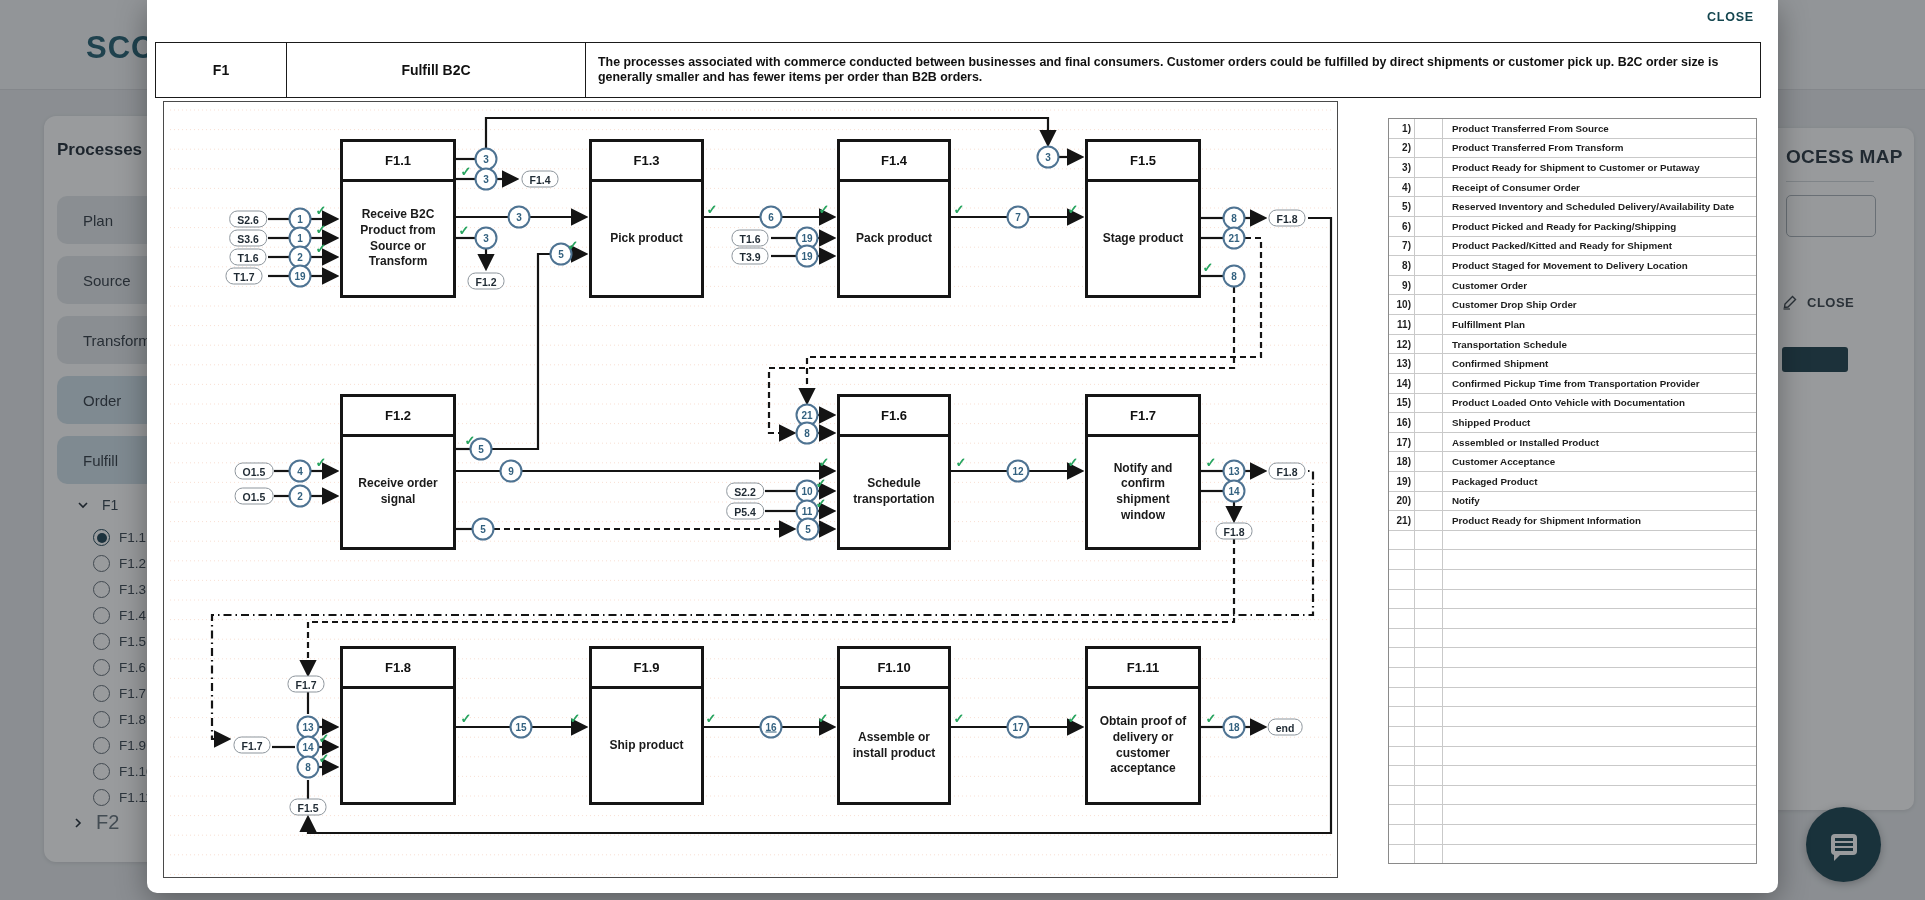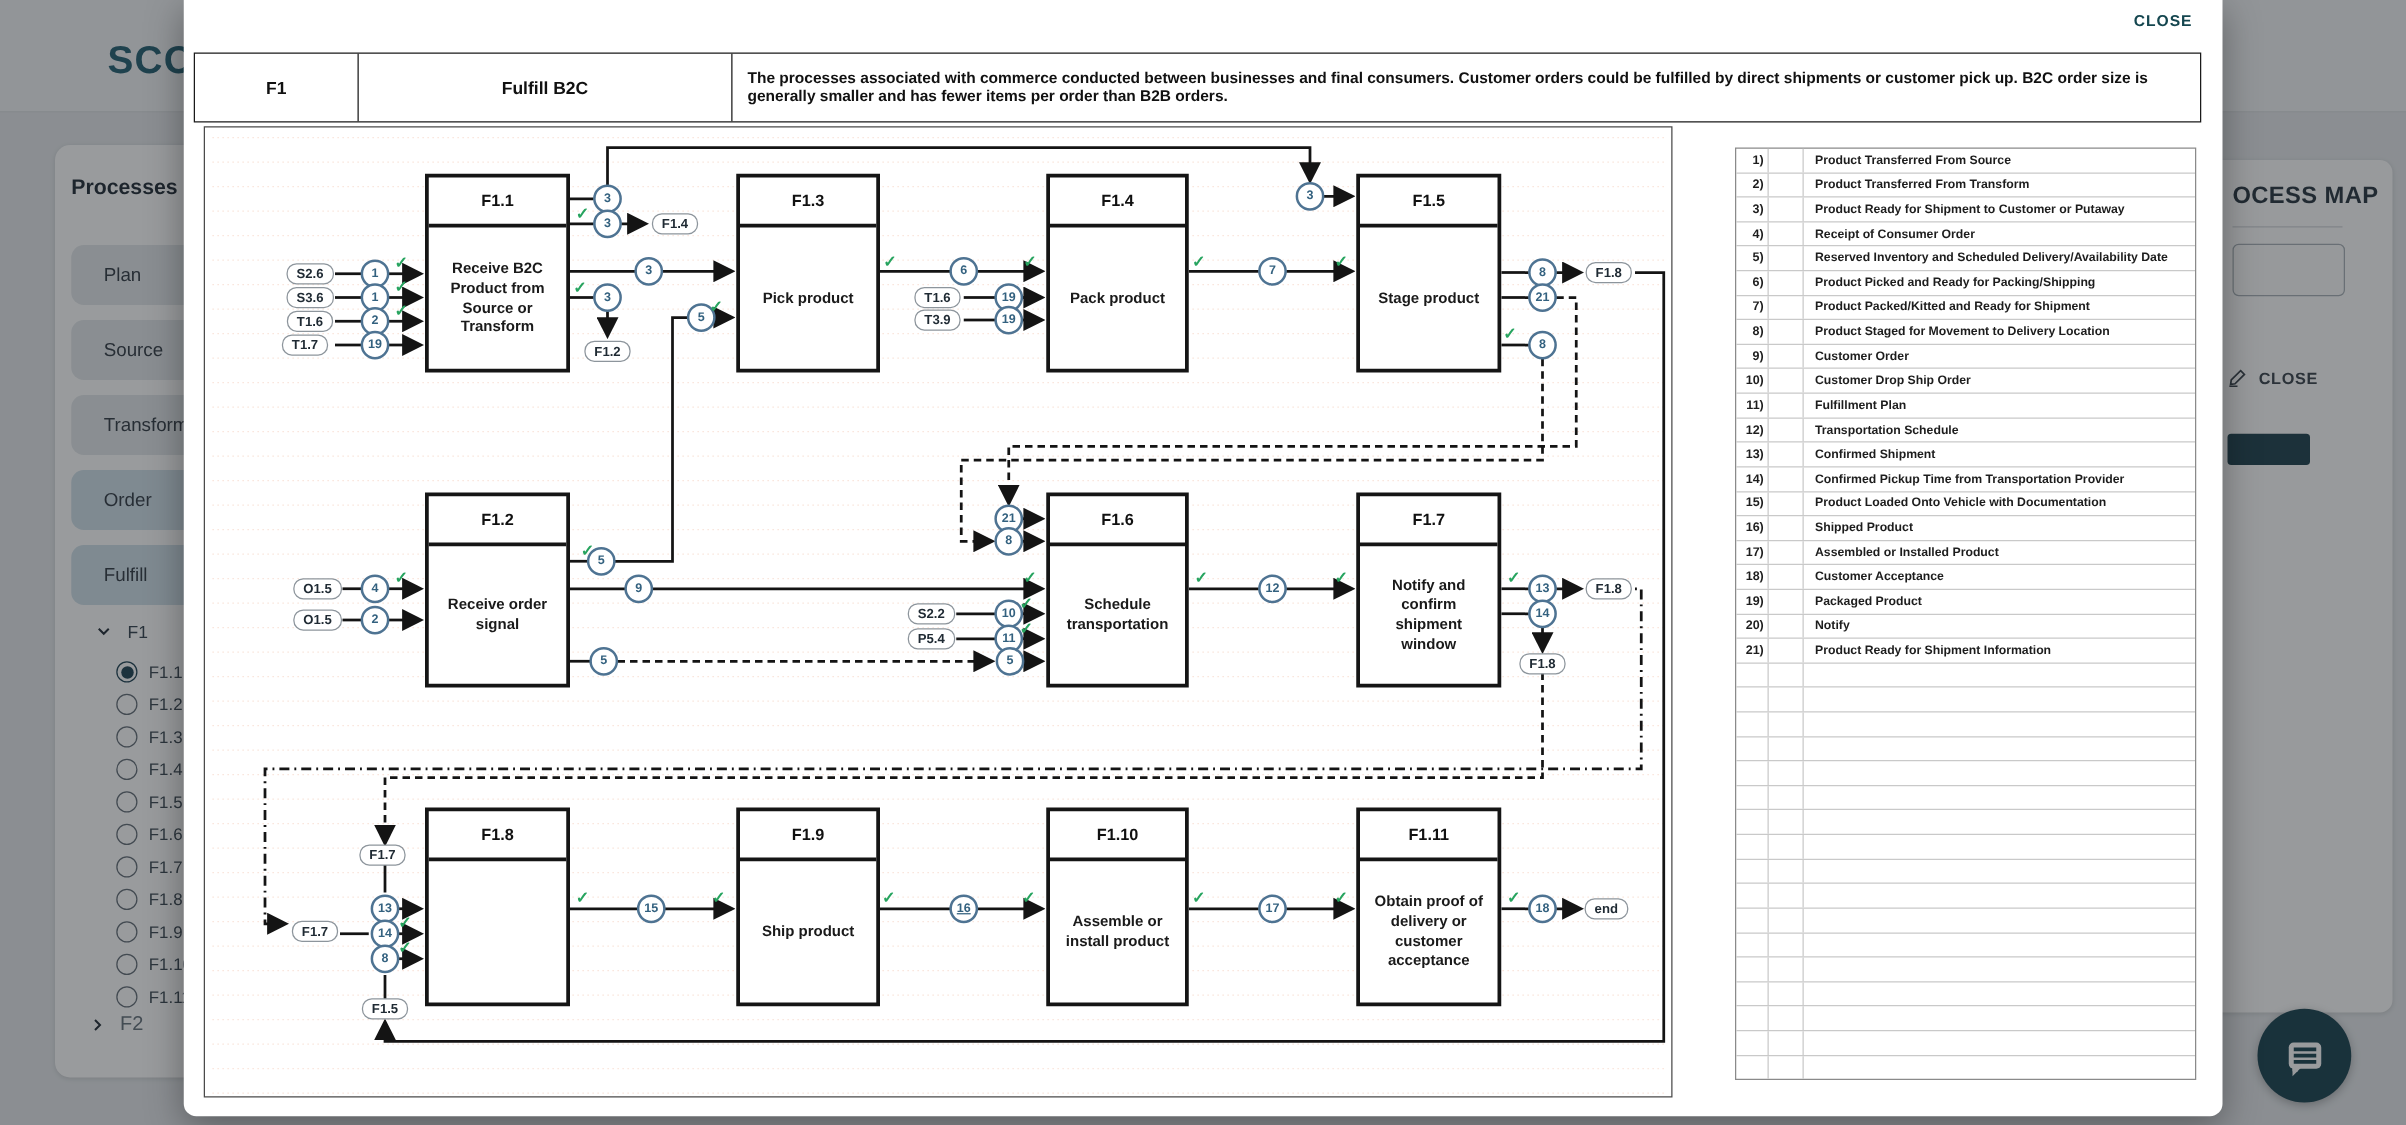--- a/index.html
+++ b/index.html
@@ -13,21 +13,21 @@
   .side-card { position:absolute; left:44px; top:116px; width:250px; height:746px; background:#ffffff; border-radius:12px; box-shadow:0 1px 4px rgba(0,0,0,.12); }
   .side-title { position:absolute; left:57px; top:140px; font-size:17px; font-weight:800; color:#16212c; }
   .pbtn { position:absolute; left:57px; width:185px; height:48px; border-radius:10px; display:flex; align-items:center; padding-left:26px; font-size:15px; font-weight:500; color:#29323c; border:none; cursor:pointer; }
   .pbtn.gray { background:#e3e7ea; }
   .pbtn.blue { background:#cfdfe9; }
   .tree-parent { position:absolute; left:78px; top:497px; display:flex; align-items:center; gap:14px; font-size:14px; color:#2b3a46; font-weight:500; }
   .tree-item { position:absolute; left:93px; display:flex; align-items:center; gap:9px; font-size:13.5px; color:#323f4a; cursor:pointer; }
   .radio { width:17px; height:17px; border-radius:50%; border:1.7px solid #5c6670; background:#fff; position:relative; flex:0 0 auto; }
   .radio.sel { border-color:#14394b; }
   .radio.sel::after { content:""; position:absolute; inset:2.5px; border-radius:50%; background:#14394b; }
-  .tree-f2 { position:absolute; left:73px; top:811px; display:flex; align-items:center; gap:13px; font-size:16px; color:#5d6a74; cursor:pointer; }
+  .tree-f2 { position:absolute; left:73px; top:811px; display:flex; align-items:center; gap:13px; font-size:20px; color:#5d6a74; cursor:pointer; }
   .chev { display:inline-block; width:10px; height:10px; }
   .right-card { position:absolute; left:1758px; top:128px; width:156px; height:682px; background:#fdfdfd; border-radius:10px; box-shadow:0 1px 4px rgba(0,0,0,.12); }
   .rp-title { position:absolute; left:1786px; top:146px; font-size:19px; font-weight:800; color:#1e2b36; letter-spacing:.3px; }
   .rp-divider { position:absolute; left:1786px; top:181px; width:88px; height:1px; background:#cfd4d8; }
   .rp-input { position:absolute; left:1786px; top:195px; width:90px; height:42px; border:1px solid #a5adb3; border-radius:5px; background:#fbfcfc; }
   .rp-edit { position:absolute; left:1782px; top:294px; display:flex; align-items:center; gap:9px; font-size:13px; font-weight:800; color:#303a42; letter-spacing:.5px; cursor:pointer; }
   .rp-bar { position:absolute; left:1782px; top:347px; width:66px; height:25px; background:#143844; border-radius:3px; }
   .chat-fab { position:absolute; left:1806px; top:807px; width:75px; height:75px; border-radius:50%; background:#0f3947; display:flex; align-items:center; justify-content:center; cursor:pointer; box-shadow:0 2px 8px rgba(0,0,0,.3); }
   .chat-glyph { width:26px; height:21px; background:#fff; border-radius:4px; position:relative; }
   .chat-glyph::before { content:""; position:absolute; left:4px; top:4px; width:18px; height:2.5px; background:#0f3947; box-shadow:0 5px 0 #0f3947, 0 10px 0 #0f3947; }

